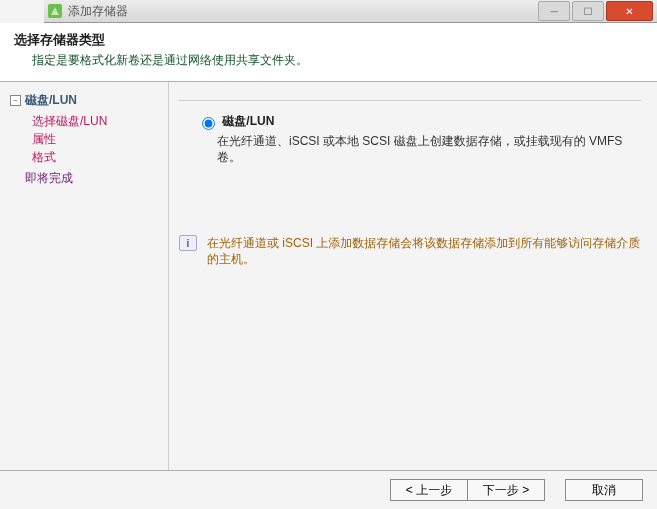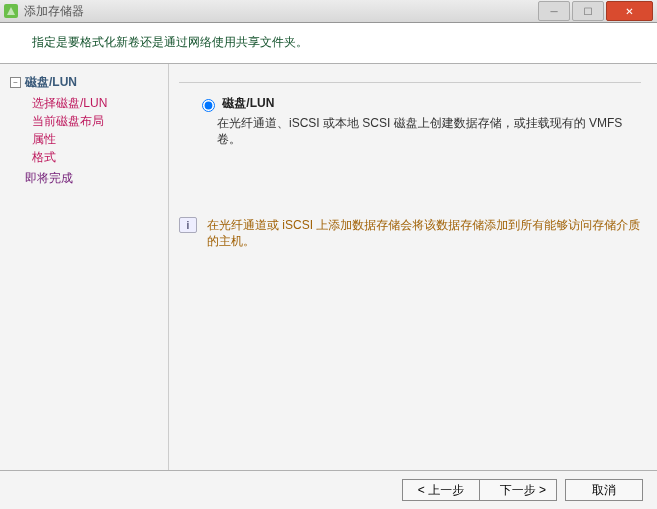--- a/index.html
+++ b/index.html
@@ -19,20 +19,21 @@
       border-bottom: 2px solid #333;
     }
     .titlebar {
       height: 22px;
       background: linear-gradient(#ececec, #d8d8d8);
       display: flex;
       align-items: center;
       padding: 0 4px;
       border-bottom: 1px solid #969696;
       position: relative;
+      margin-left: 44px;
     }
     .titlebar .app-icon {
       width: 14px;
       height: 14px;
       background: #6bbf4a;
       border-radius: 2px;
       margin-right: 6px;
       position: relative;
     }
     .titlebar .app-icon::after {
@@ -188,67 +189,66 @@
     .info-text {
       color: #a16207;
       line-height: 16px;
     }
     .footer {
       border-top: 1px solid #b0b0b0;
       padding: 8px 14px;
       display: flex;
       justify-content: flex-end;
       background: #f4f4f4;
-      gap: 8px;
+      gap: 20px;
     }
     .btn {
       min-width: 78px;
       height: 22px;
       background: #f8f8f8;
       border: 1px solid #8a8a8a;
       font-size: 12px;
       font-family: inherit;
       cursor: pointer;
       padding: 0 10px;
     }
     .btn-group {
       display: flex;
     }
     .btn-group .btn + .btn {
       margin-left: -1px;
-      text-align: right;
     }
   </style>
 </head>
 <body>
 
 <div class="window">
   <div class="titlebar">
     <span class="app-icon"></span>
     <span class="title-text">添加存储器</span>
     <div class="win-controls">
       <div class="win-btn">─</div>
       <div class="win-btn">☐</div>
       <div class="win-btn close">✕</div>
     </div>
   </div>
 
   <div class="header">
+    <div class="heading">选择存储器类型</div>
     <div class="sub">指定是要格式化新卷还是通过网络使用共享文件夹。</div>
   </div>
 
   <div class="body">
     <div class="sidebar">
       <div class="sidebar-root">
         <span class="toggle">−</span>
         <span>磁盘/LUN</span>
       </div>
       <div class="sidebar-children">
         <div>选择磁盘/LUN</div>
-        <div>当前磁盘布局</div>
         <div>属性</div>
         <div>格式</div>
       </div>
       <div class="sidebar-last">即将完成</div>
     </div>
 
     <div class="content">
       <div class="groupbox">
         <hr>
 

